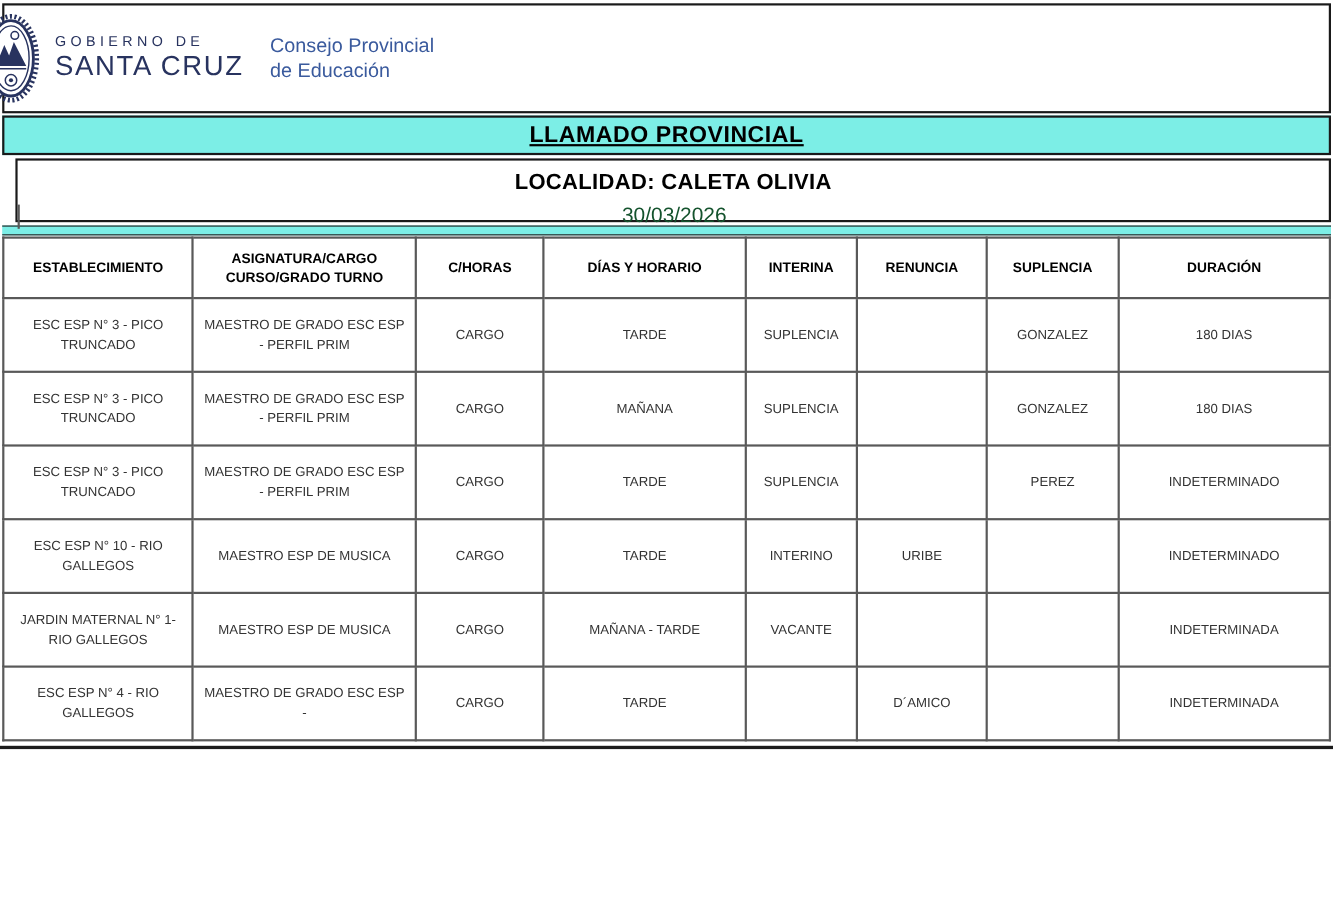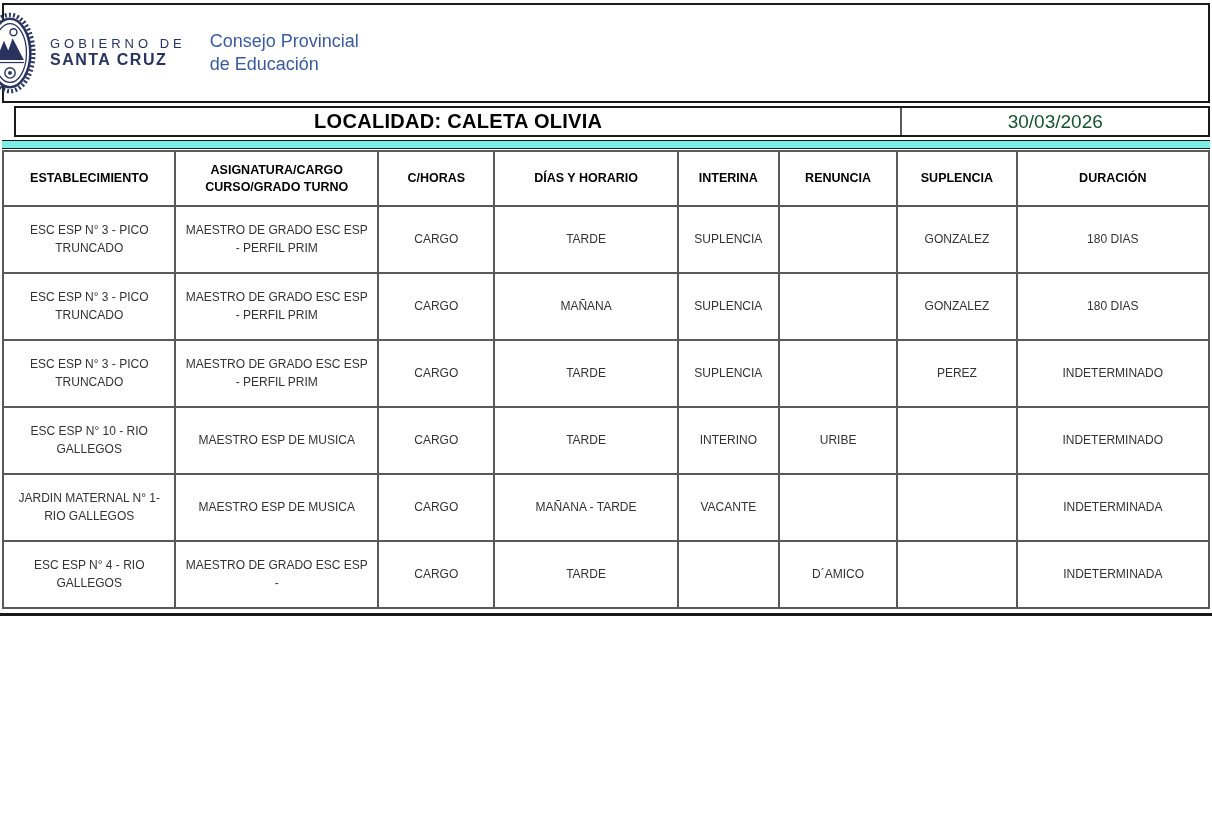--- a/index.html
+++ b/index.html
@@ -16,39 +16,39 @@
     margin:0 2px;height:100px;border:2px solid #1a1a1a;background:#fff;
     display:flex;align-items:center;justify-content:flex-start;box-sizing:border-box;
   }
   .logo-group{display:flex;align-items:center;transform:translateX(-20px);}
   .crest{width:52px;height:84px;flex:0 0 auto;}
   .gov-text{margin-left:14px;}
   .gobierno-de{
     font-size:13px;letter-spacing:4px;color:#28335f;line-height:1.1;
   }
   .santa-cruz{
-    font-size:16px;font-weight:bold;letter-spacing:1.5px;color:#28335f;line-height:1.15;
+    font-size:25px;font-weight:normal;letter-spacing:1.5px;color:#28335f;line-height:1.15;
   }
   .consejo-text{
     margin-left:24px;font-size:18px;color:#3a5a9d;line-height:1.3;
   }
 
   
   .cyan-band{
     margin:2px 2px 0 2px;height:36px;background:#7ceee6;border:2px solid #1a1a1a;
     display:flex;align-items:center;justify-content:center;box-sizing:border-box;
   }
   .page-title{
     font-size:21px;font-weight:bold;color:#000;text-decoration:underline;letter-spacing:.5px;
   }
 
   
   .localidad-row{
-    margin:3px 2px 0 14px;height:31px;border:2px solid #1a1a1a;background:#fff;
-    display:flex;box-sizing:border-box;
+    margin:3px 2px 0 14px;height:58px;border:2px solid #1a1a1a;background:#fff;
+    display:flex;box-sizing:border-box;flex-direction:column;
   }
   .loc-cell{
     flex:0 0 74.2%;display:flex;align-items:center;justify-content:center;
     font-size:20px;font-weight:bold;color:#000;letter-spacing:.3px;
   }
   .date-cell{
     flex:1;border-left:2px solid #595959;display:flex;align-items:center;justify-content:center;
     font-size:19px;font-weight:normal;color:#14532d;
   }
 
@@ -100,20 +100,23 @@
         <div class="gobierno-de">GOBIERNO DE</div>
         <div class="santa-cruz">SANTA CRUZ</div>
       </div>
       <div class="consejo-text">
         <div>Consejo Provincial</div>
         <div>de Educación</div>
       </div>
     </div>
   </div>
 
+  <div class="cyan-band">
+    <span class="page-title">LLAMADO PROVINCIAL</span>
+  </div>
 
   <div class="localidad-row">
     <div class="loc-cell">LOCALIDAD: CALETA OLIVIA</div>
     <div class="date-cell">30/03/2026</div>
   </div>
 
   <div class="cyan-strip"></div>
 
   <table class="grid">
     <colgroup>

